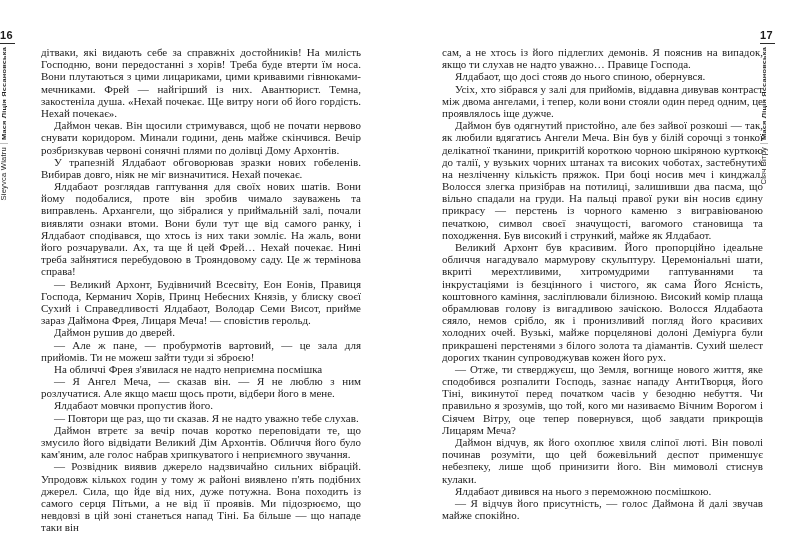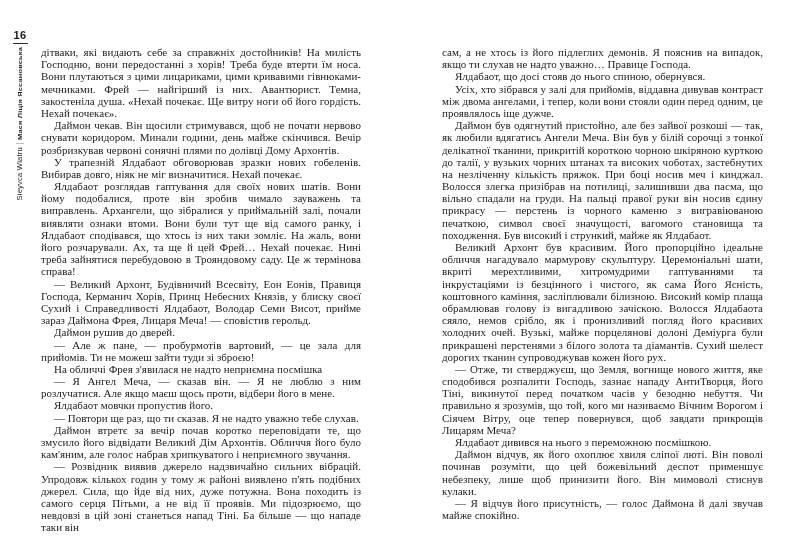--- a/index.html
+++ b/index.html
@@ -66,21 +66,21 @@
   .margin-left  { left: 0; }
   .margin-right { left: 760px; }
 
   .rh-stack {
     position: absolute;
     left: 0;
     top: 30px;
     width: 40px;
     display: flex;
     flex-direction: column;
-    align-items: center;
+    align-items: flex-start;
   }
 
   .folio {
     font-family: "Liberation Sans", "DejaVu Sans", sans-serif;
     font-size: 11px;
     font-weight: 700;
     letter-spacing: 0.4px;
     color: #1b1b1b;
     line-height: 1;
     padding-bottom: 2px;
@@ -156,20 +156,29 @@
 
   <div class="page page-right">
 
     <div class="textcol" id="right-col">
         <p class="cont">сам, а не хтось із його підлеглих демонів. Я пояснив на випадок, якщо ти слухав не надто уважно… Правице Господа.</p>
         <p class="">Ялдабаот, що досі стояв до нього спиною, обернувся.</p>
         <p class="">Усіх, хто зібрався у залі для прийомів, віддавна дивував контраст між двома ангелами, і тепер, коли вони стояли один перед одним, це проявлялось іще дужче.</p>
         <p class="">Даймон був одягнутий пристойно, але без зайвої розкоші — так, як любили вдягатись Ангели Меча. Він був у білій сорочці з тонкої делікатної тканини, прикритій короткою чорною шкіряною курткою до талії, у вузьких чорних штанах та високих чоботах, застебнутих на незліченну кількість пряжок. При боці носив меч і кинджал. Волосся злегка призібрав на потилиці, залишивши два пасма, що вільно спадали на груди. На пальці правої руки він носив єдину прикрасу — перстень із чорного каменю з вигравіюваною печаткою, символ своєї значущості, вагомого становища та походження. Був високий і стрункий, майже як Ялдабаот.</p>
         <p class="">Великий Архонт був красивим. Його пропорційно ідеальне обличчя нагадувало мармурову скульптуру. Церемоніальні шати, вкриті мерехтливими, хитромудрими гаптуваннями та інкрустаціями із безцінного і чистого, як сама Його Ясність, коштовного каміння, засліплювали білизною. Високий комір плаща обрамлював голову із вигадливою зачіскою. Волосся Ялдабаота сяяло, немов срібло, як і пронизливий погляд його красивих холодних очей. Вузькі, майже порцелянові долоні Деміурга були прикрашені перстенями з білого золота та діамантів. Сухий шелест дорогих тканин супроводжував кожен його рух.</p>
         <p class="">— Отже, ти стверджуєш, що Земля, вогнище нового життя, яке сподобився розпалити Господь, зазнає нападу АнтиТворця, його Тіні, викинутої перед початком часів у безодню небуття. Чи правильно я зрозумів, що той, кого ми називаємо Вічним Ворогом і Сіячем Вітру, оце тепер повернувся, щоб завдати прикрощів Лицарям Меча?</p>
+        <p class="">Даймон відчув, як його охоплює хвиля сліпої люті. Він поволі починав розуміти, що цей божевільний деспот применшує небезпеку, лише щоб принизити його. Він мимоволі стиснув кулаки.</p>
         <p class="">Ялдабаот дивився на нього з переможною посмішкою.</p>
-        <p class="">Даймон відчув, як його охоплює хвиля сліпої люті. Він поволі починав розуміти, що цей божевільний деспот применшує небезпеку, лише щоб принизити його. Він мимоволі стиснув кулаки.</p>
         <p class="">— Я відчув його присутність, — голос Даймона й далі звучав майже спокійно.</p>
       </div>
 
+    <div class="margin-head margin-right" style="left:360px;">
+      <div class="rh-stack">
+        <div class="folio">17</div>
+        <div class="rule"></div>
+        <div class="rh-rot rh-title">Мася Ліція Яссановська</div>
+        <div class="rh-sep">|</div>
+        <div class="rh-rot rh-book">Сіяч Вітру</div>
+      </div>
+    </div>
   </div>
 
 </div>
 
 </body></html>

